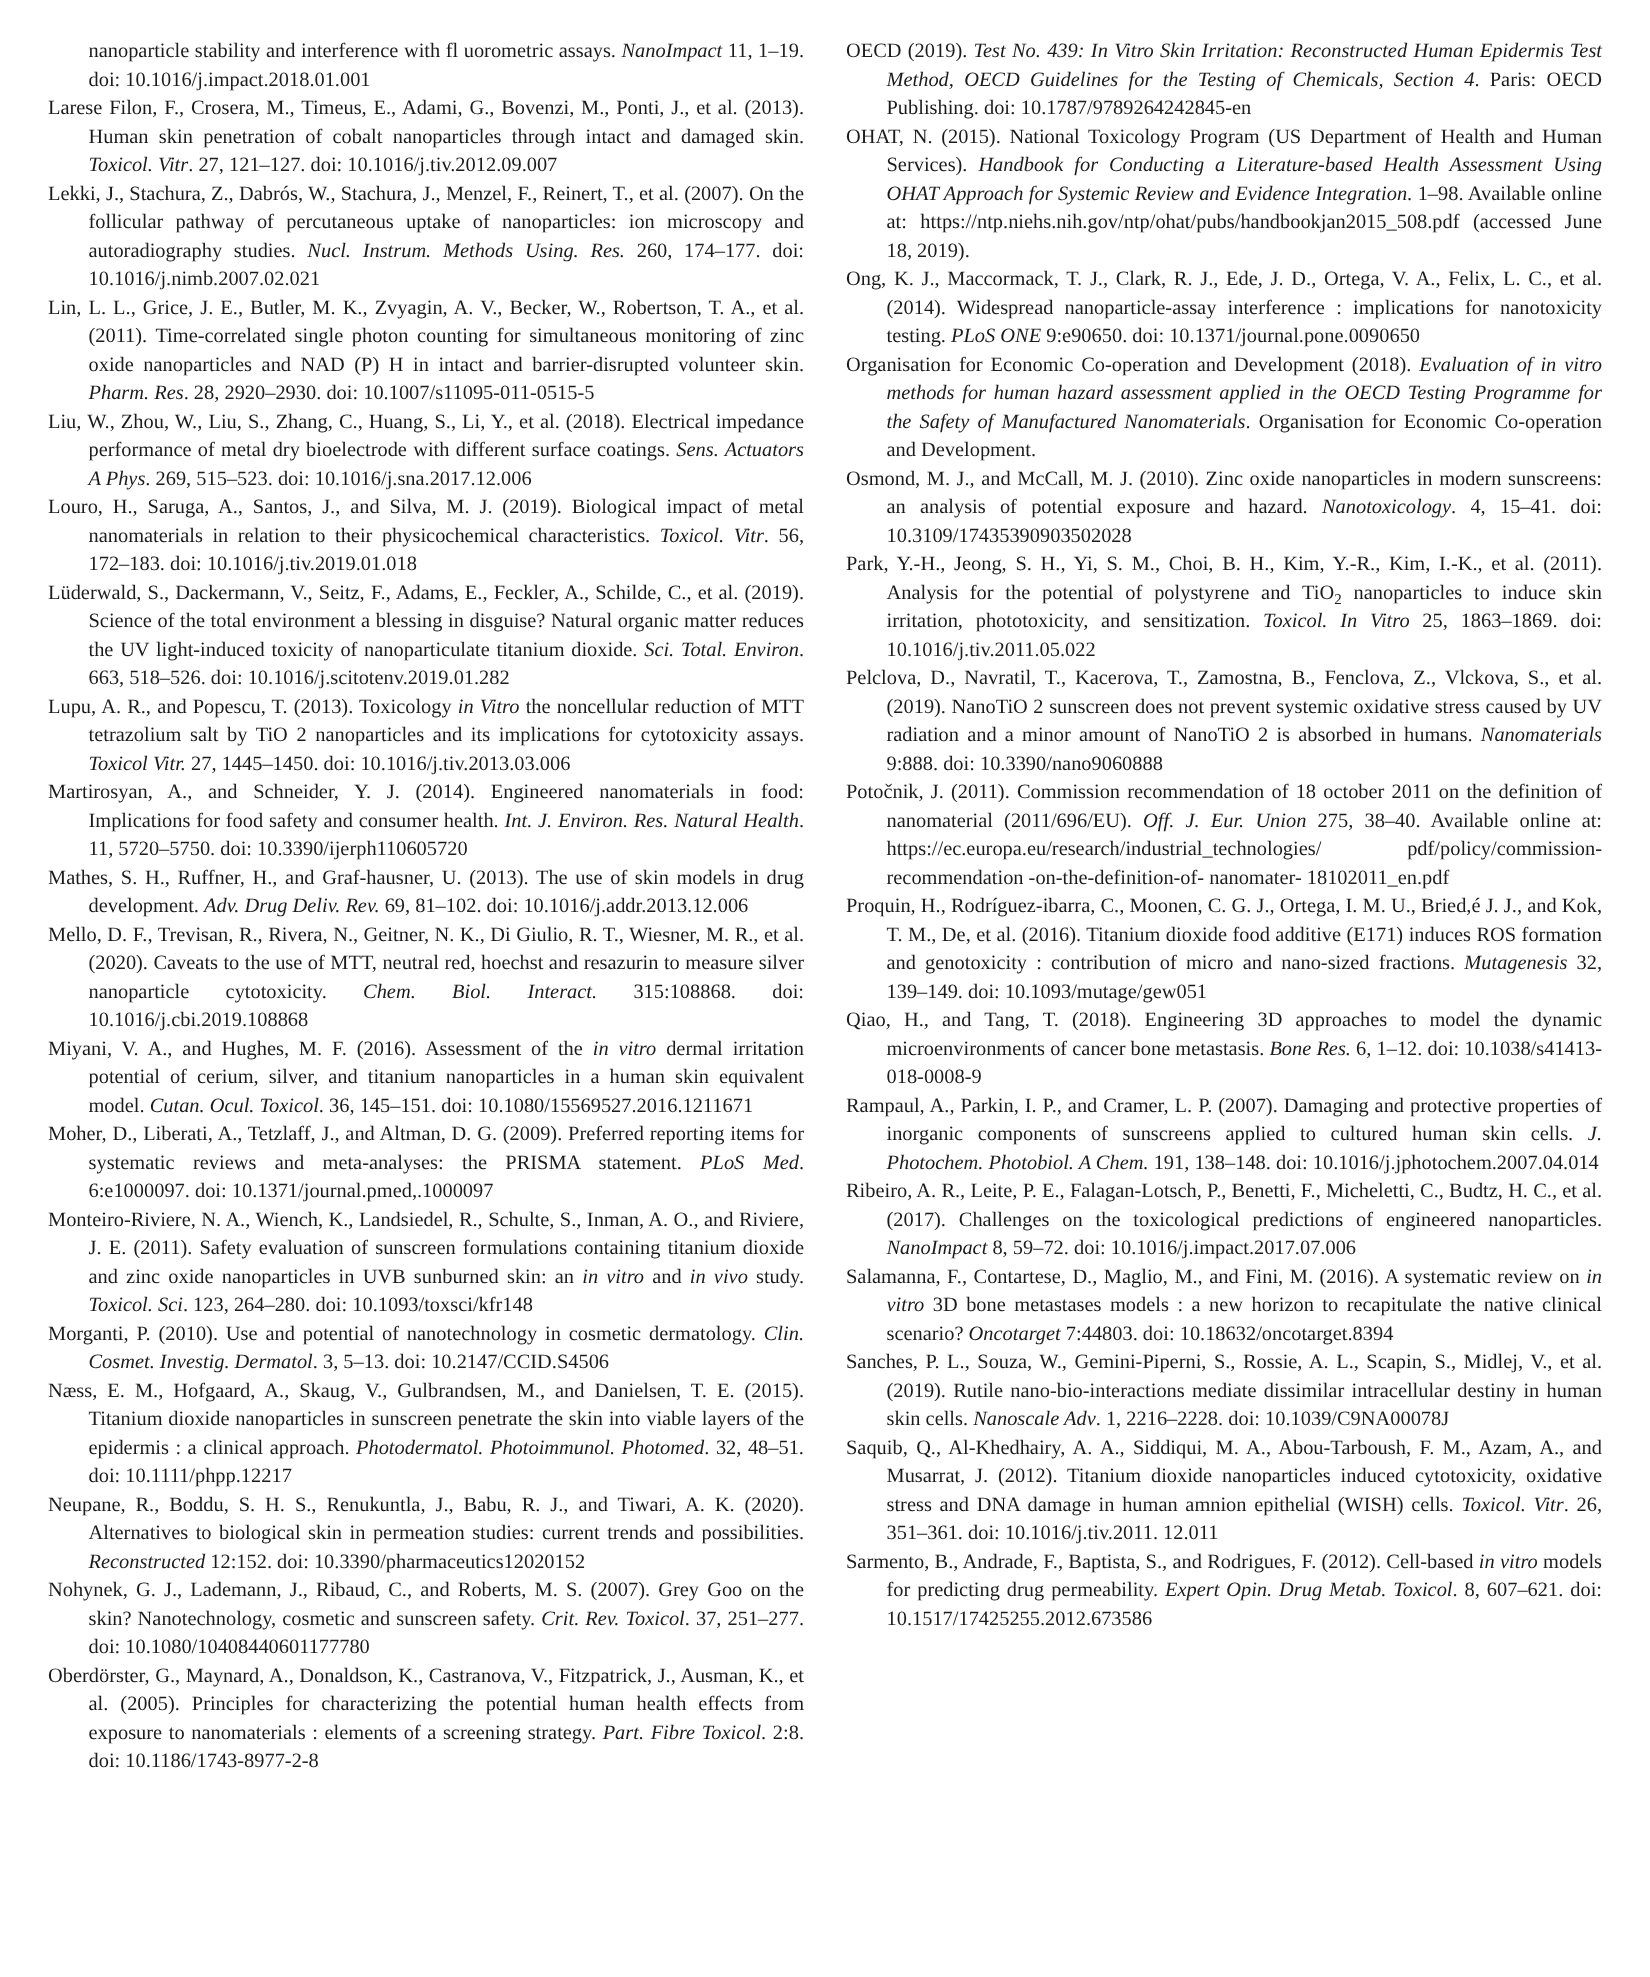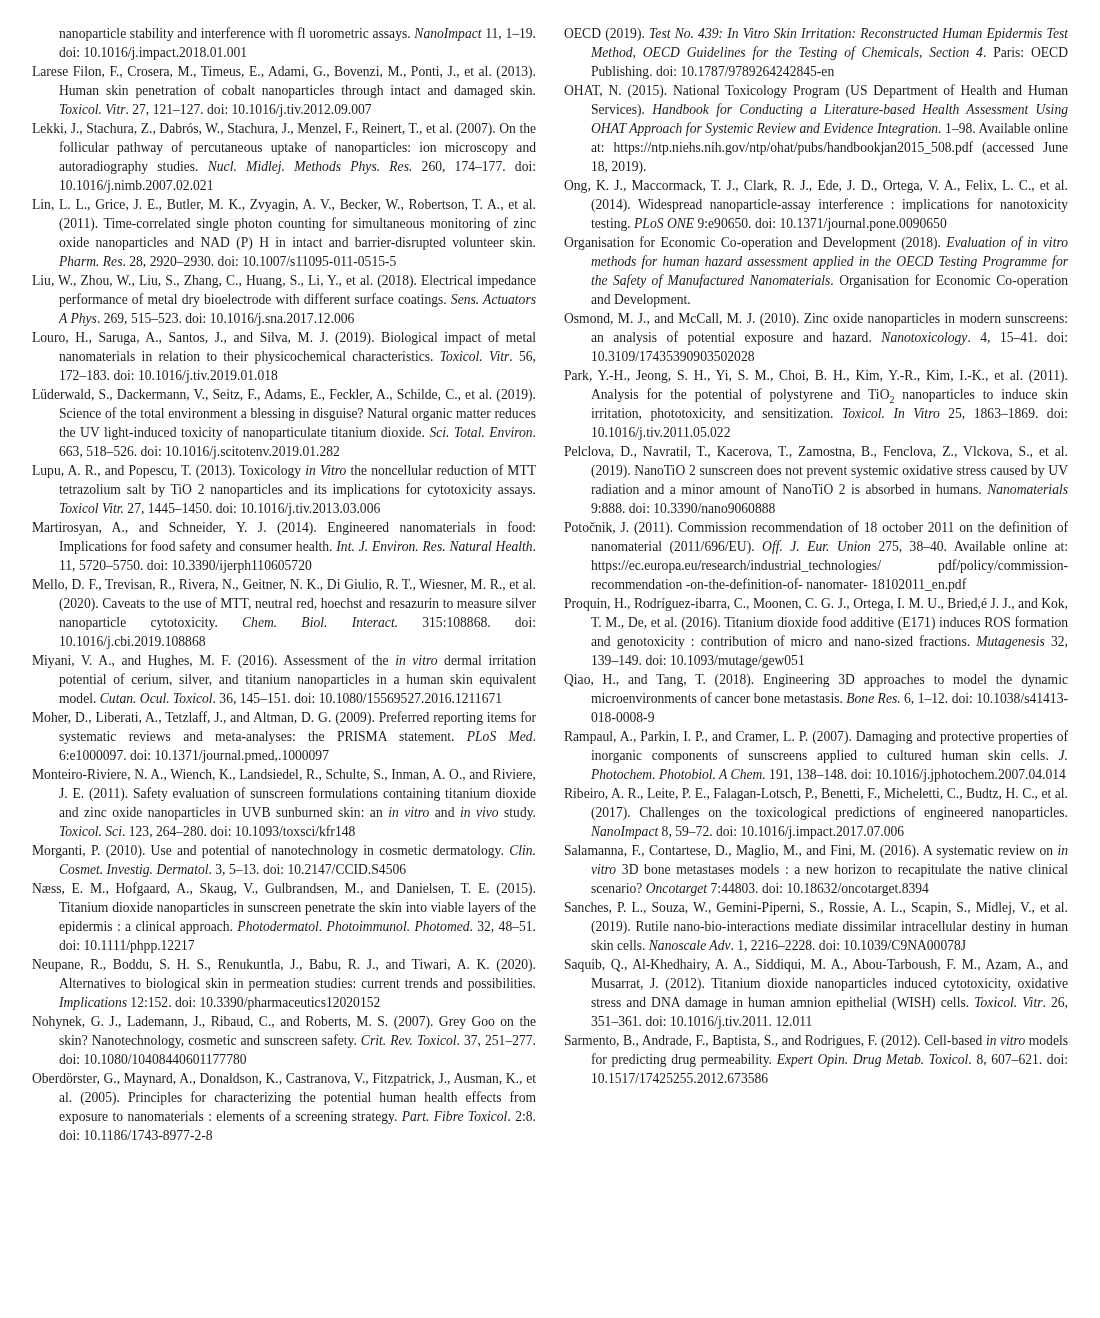--- a/index.html
+++ b/index.html
@@ -52,34 +52,35 @@
   }
 </style>
 </head>
 <body>
 
 <div class="page">
   <div class="cols">
     <div class="col">
         <p class="ref cont"><span>nanoparticle stability and interference with fl uorometric assays. </span><em>NanoImpact</em><span> 11, 1–19. doi: 10.1016/j.impact.2018.01.001</span></p>
         <p class="ref"><span>Larese Filon, F., Crosera, M., Timeus, E., Adami, G., Bovenzi, M., Ponti, J., et al. (2013). Human skin penetration of cobalt nanoparticles through intact and damaged skin. </span><em>Toxicol. Vitr</em><span>. 27, 121–127. doi: 10.1016/j.tiv.2012.09.007</span></p>
-        <p class="ref"><span>Lekki, J., Stachura, Z., Dabrós, W., Stachura, J., Menzel, F., Reinert, T., et al. (2007). On the follicular pathway of percutaneous uptake of nanoparticles: ion microscopy and autoradiography studies. </span><em>Nucl. Midlej. Methods Phys. Res.</em><span> 260, 174–177. doi: 10.1016/j.nimb.2007.02.021</span></p>
+        <p class="ref"><span>Lekki, J., Stachura, Z., Dabrós, W., Stachura, J., Menzel, F., Reinert, T., et al. (2007). On the follicular pathway of percutaneous uptake of nanoparticles: ion microscopy and autoradiography studies. </span><em>Nucl. Instrum. Methods Using. Res.</em><span> 260, 174–177. doi: 10.1016/j.nimb.2007.02.021</span></p>
         <p class="ref"><span>Lin, L. L., Grice, J. E., Butler, M. K., Zvyagin, A. V., Becker, W., Robertson, T. A., et al. (2011). Time-correlated single photon counting for simultaneous monitoring of zinc oxide nanoparticles and NAD (P) H in intact and barrier-disrupted volunteer skin. </span><em>Pharm. Res</em><span>. 28, 2920–2930. doi: 10.1007/s11095-011-0515-5</span></p>
         <p class="ref"><span>Liu, W., Zhou, W., Liu, S., Zhang, C., Huang, S., Li, Y., et al. (2018). Electrical impedance performance of metal dry bioelectrode with different surface coatings. </span><em>Sens. Actuators A Phys</em><span>. 269, 515–523. doi: 10.1016/j.sna.2017.12.006</span></p>
         <p class="ref"><span>Louro, H., Saruga, A., Santos, J., and Silva, M. J. (2019). Biological impact of metal nanomaterials in relation to their physicochemical characteristics. </span><em>Toxicol. Vitr</em><span>. 56, 172–183. doi: 10.1016/j.tiv.2019.01.018</span></p>
         <p class="ref"><span>Lüderwald, S., Dackermann, V., Seitz, F., Adams, E., Feckler, A., Schilde, C., et al. (2019). Science of the total environment a blessing in disguise? Natural organic matter reduces the UV light-induced toxicity of nanoparticulate titanium dioxide. </span><em>Sci. Total. Environ</em><span>. 663, 518–526. doi: 10.1016/j.scitotenv.2019.01.282</span></p>
         <p class="ref"><span>Lupu, A. R., and Popescu, T. (2013). Toxicology </span><em>in Vitro</em><span> the noncellular reduction of MTT tetrazolium salt by TiO 2 nanoparticles and its implications for cytotoxicity assays. </span><em>Toxicol Vitr.</em><span> 27, 1445–1450. doi: 10.1016/j.tiv.2013.03.006</span></p>
         <p class="ref"><span>Martirosyan, A., and Schneider, Y. J. (2014). Engineered nanomaterials in food: Implications for food safety and consumer health. </span><em>Int. J. Environ. Res. Natural Health</em><span>. 11, 5720–5750. doi: 10.3390/ijerph110605720</span></p>
+        <p class="ref"><span>Mathes, S. H., Ruffner, H., and Graf-hausner, U. (2013). The use of skin models in drug development. </span><em>Adv. Drug Deliv. Rev.</em><span> 69, 81–102. doi: 10.1016/j.addr.2013.12.006</span></p>
         <p class="ref"><span>Mello, D. F., Trevisan, R., Rivera, N., Geitner, N. K., Di Giulio, R. T., Wiesner, M. R., et al. (2020). Caveats to the use of MTT, neutral red, hoechst and resazurin to measure silver nanoparticle cytotoxicity. </span><em>Chem. Biol. Interact.</em><span> 315:108868. doi: 10.1016/j.cbi.2019.108868</span></p>
         <p class="ref"><span>Miyani, V. A., and Hughes, M. F. (2016). Assessment of the </span><em>in vitro</em><span> dermal irritation potential of cerium, silver, and titanium nanoparticles in a human skin equivalent model. </span><em>Cutan. Ocul. Toxicol</em><span>. 36, 145–151. doi: 10.1080/15569527.2016.1211671</span></p>
         <p class="ref"><span>Moher, D., Liberati, A., Tetzlaff, J., and Altman, D. G. (2009). Preferred reporting items for systematic reviews and meta-analyses: the PRISMA statement. </span><em>PLoS Med</em><span>. 6:e1000097. doi: 10.1371/journal.pmed,.1000097</span></p>
         <p class="ref"><span>Monteiro-Riviere, N. A., Wiench, K., Landsiedel, R., Schulte, S., Inman, A. O., and Riviere, J. E. (2011). Safety evaluation of sunscreen formulations containing titanium dioxide and zinc oxide nanoparticles in UVB sunburned skin: an </span><em>in vitro</em><span> and </span><em>in vivo</em><span> study. </span><em>Toxicol. Sci</em><span>. 123, 264–280. doi: 10.1093/toxsci/kfr148</span></p>
         <p class="ref"><span>Morganti, P. (2010). Use and potential of nanotechnology in cosmetic dermatology. </span><em>Clin. Cosmet. Investig. Dermatol</em><span>. 3, 5–13. doi: 10.2147/CCID.S4506</span></p>
         <p class="ref"><span>Næss, E. M., Hofgaard, A., Skaug, V., Gulbrandsen, M., and Danielsen, T. E. (2015). Titanium dioxide nanoparticles in sunscreen penetrate the skin into viable layers of the epidermis : a clinical approach. </span><em>Photodermatol. Photoimmunol. Photomed</em><span>. 32, 48–51. doi: 10.1111/phpp.12217</span></p>
-        <p class="ref"><span>Neupane, R., Boddu, S. H. S., Renukuntla, J., Babu, R. J., and Tiwari, A. K. (2020). Alternatives to biological skin in permeation studies: current trends and possibilities. </span><em>Implications</em><span> 12:152. doi: 10.3390/pharmaceutics12020152</span></p>
+        <p class="ref"><span>Neupane, R., Boddu, S. H. S., Renukuntla, J., Babu, R. J., and Tiwari, A. K. (2020). Alternatives to biological skin in permeation studies: current trends and possibilities. </span><em>Reconstructed</em><span> 12:152. doi: 10.3390/pharmaceutics12020152</span></p>
         <p class="ref"><span>Nohynek, G. J., Lademann, J., Ribaud, C., and Roberts, M. S. (2007). Grey Goo on the skin? Nanotechnology, cosmetic and sunscreen safety. </span><em>Crit. Rev. Toxicol</em><span>. 37, 251–277. doi: 10.1080/10408440601177780</span></p>
         <p class="ref"><span>Oberdörster, G., Maynard, A., Donaldson, K., Castranova, V., Fitzpatrick, J., Ausman, K., et al. (2005). Principles for characterizing the potential human health effects from exposure to nanomaterials : elements of a screening strategy. </span><em>Part. Fibre Toxicol</em><span>. 2:8. doi: 10.1186/1743-8977-2-8</span></p>
       </div>
     <div class="col">
         <p class="ref"><span>OECD (2019). </span><em>Test No. 439: In Vitro Skin Irritation: Reconstructed Human Epidermis Test Method, OECD Guidelines for the Testing of Chemicals, Section 4</em><span>. Paris: OECD Publishing. doi: 10.1787/9789264242845-en</span></p>
         <p class="ref"><span>OHAT, N. (2015). National Toxicology Program (US Department of Health and Human Services). </span><em>Handbook for Conducting a Literature-based Health Assessment Using OHAT Approach for Systemic Review and Evidence Integration</em><span>. 1–98. Available online at: https://ntp.niehs.nih.gov/ntp/ohat/pubs/handbookjan2015_508.pdf (accessed June 18, 2019).</span></p>
         <p class="ref"><span>Ong, K. J., Maccormack, T. J., Clark, R. J., Ede, J. D., Ortega, V. A., Felix, L. C., et al. (2014). Widespread nanoparticle-assay interference : implications for nanotoxicity testing. </span><em>PLoS ONE</em><span> 9:e90650. doi: 10.1371/journal.pone.0090650</span></p>
         <p class="ref"><span>Organisation for Economic Co-operation and Development (2018). </span><em>Evaluation of in vitro methods for human hazard assessment applied in the OECD Testing Programme for the Safety of Manufactured Nanomaterials</em><span>. Organisation for Economic Co-operation and Development.</span></p>
         <p class="ref"><span>Osmond, M. J., and McCall, M. J. (2010). Zinc oxide nanoparticles in modern sunscreens: an analysis of potential exposure and hazard. </span><em>Nanotoxicology</em><span>. 4, 15–41. doi: 10.3109/17435390903502028</span></p>
         <p class="ref"><span>Park, Y.-H., Jeong, S. H., Yi, S. M., Choi, B. H., Kim, Y.-R., Kim, I.-K., et al. (2011). Analysis for the potential of polystyrene and TiO</span><sub>2</sub><span> nanoparticles to induce skin irritation, phototoxicity, and sensitization. </span><em>Toxicol. In Vitro</em><span> 25, 1863–1869. doi: 10.1016/j.tiv.2011.05.022</span></p>

